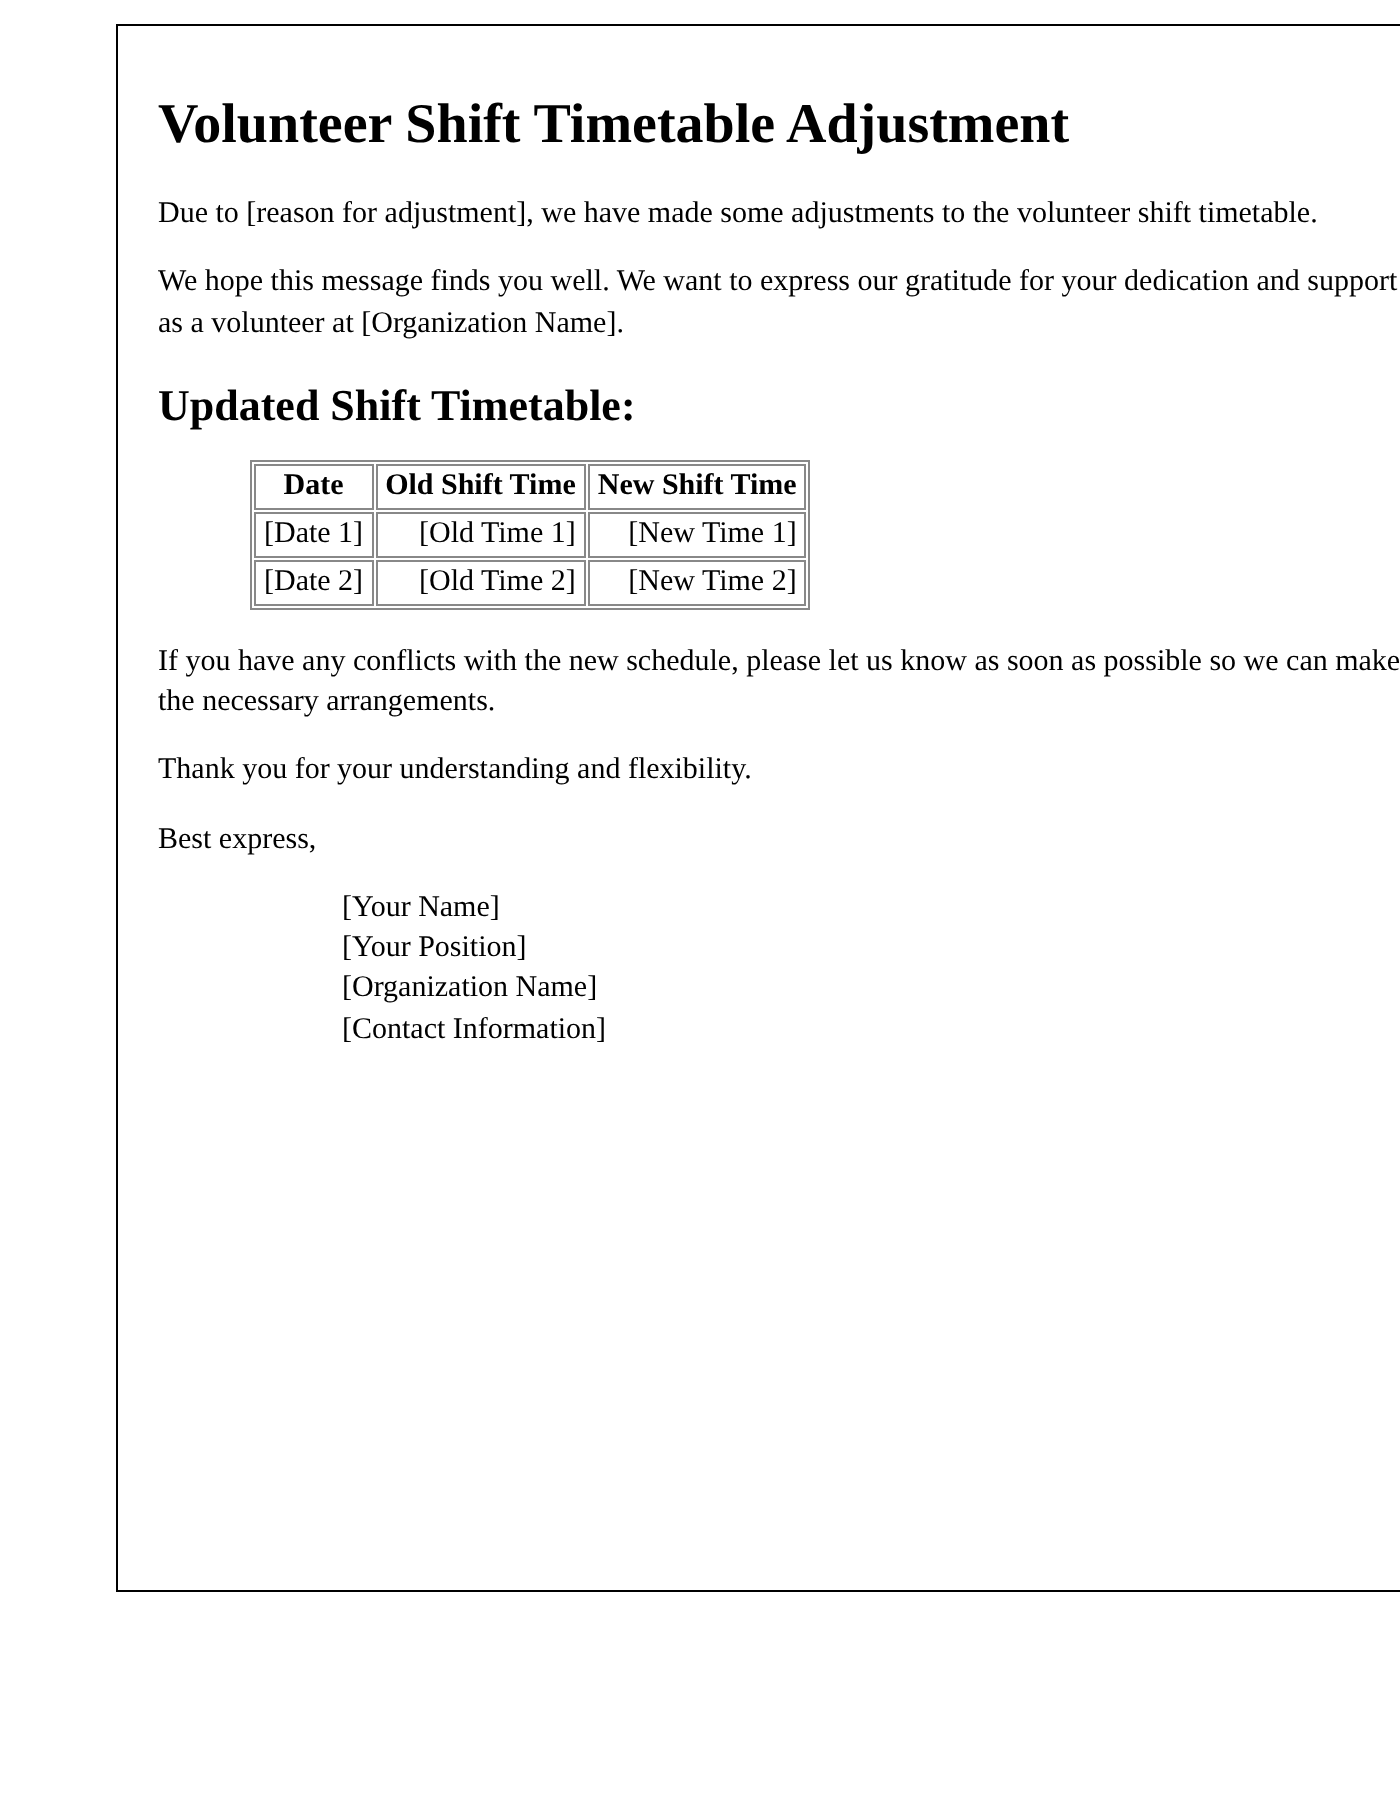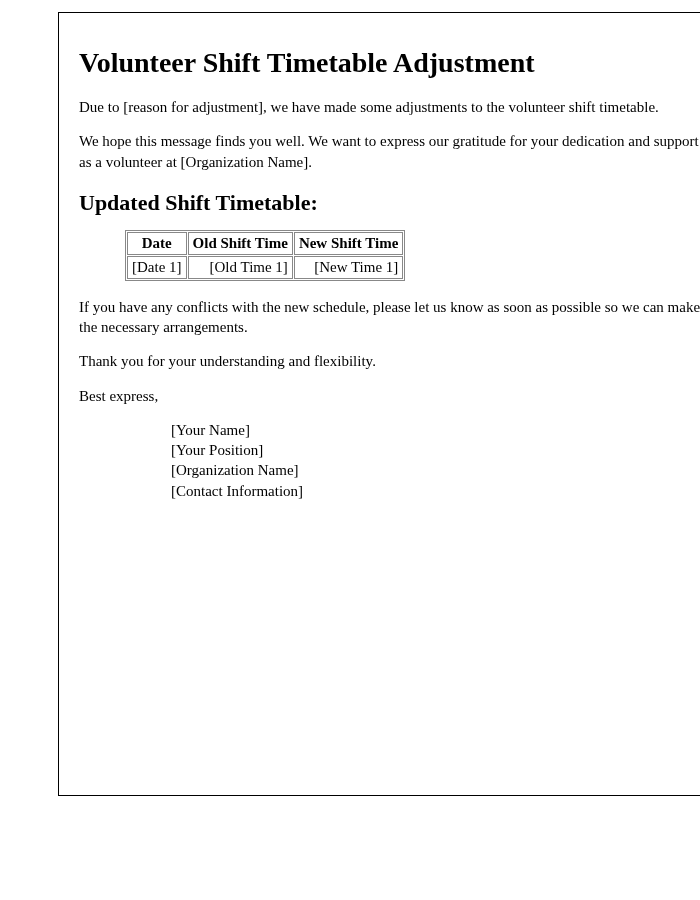--- a/index.html
+++ b/index.html
@@ -79,20 +79,25 @@
         <th>Old Shift Time</th>
         <th>New Shift Time</th>
       </tr>
     </thead>
     <tbody>
       <tr>
         <td>[Date 1]</td>
         <td>[Old Time 1]</td>
         <td>[New Time 1]</td>
       </tr>
+      <tr>
+        <td>[Date 2]</td>
+        <td>[Old Time 2]</td>
+        <td>[New Time 2]</td>
+      </tr>
     </tbody>
   </table>
 
   <p>If you have any conflicts with the new schedule, please let us know as soon as possible so we can make the necessary arrangements.</p>
 
   <p>Thank you for your understanding and flexibility.</p>
 
   <p>Best express,</p>
 
   <div class="signature">

